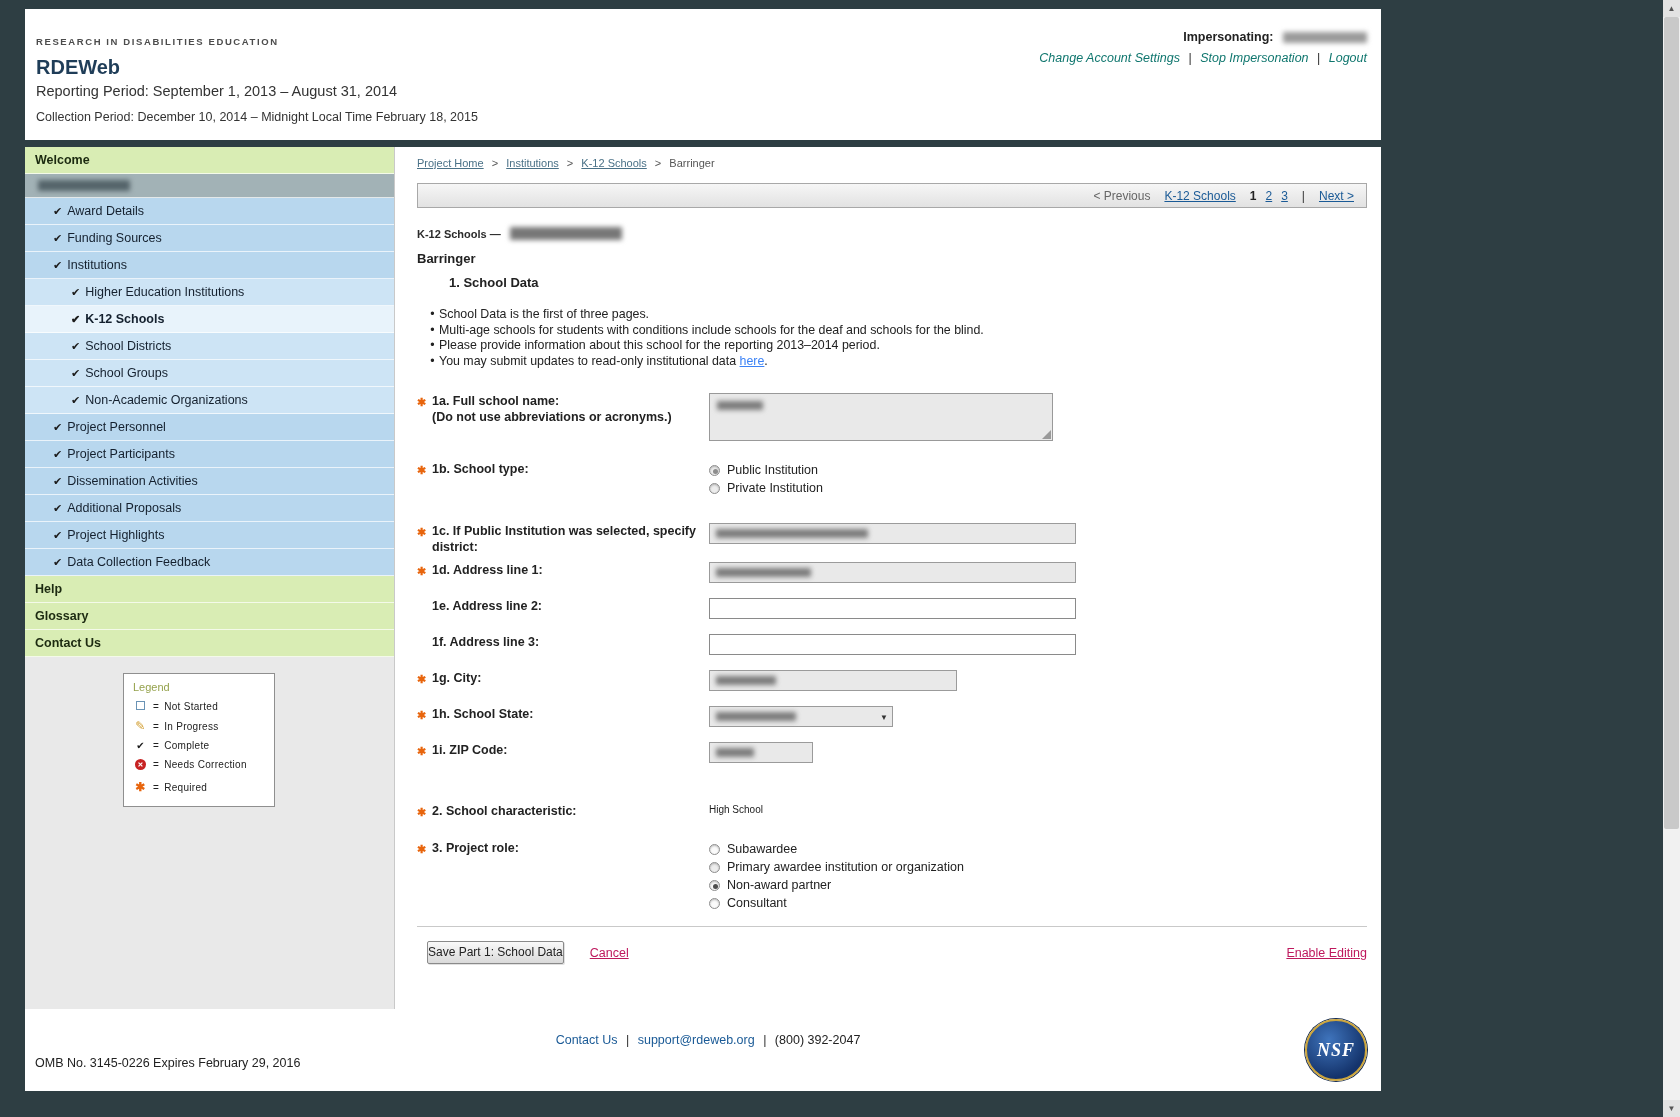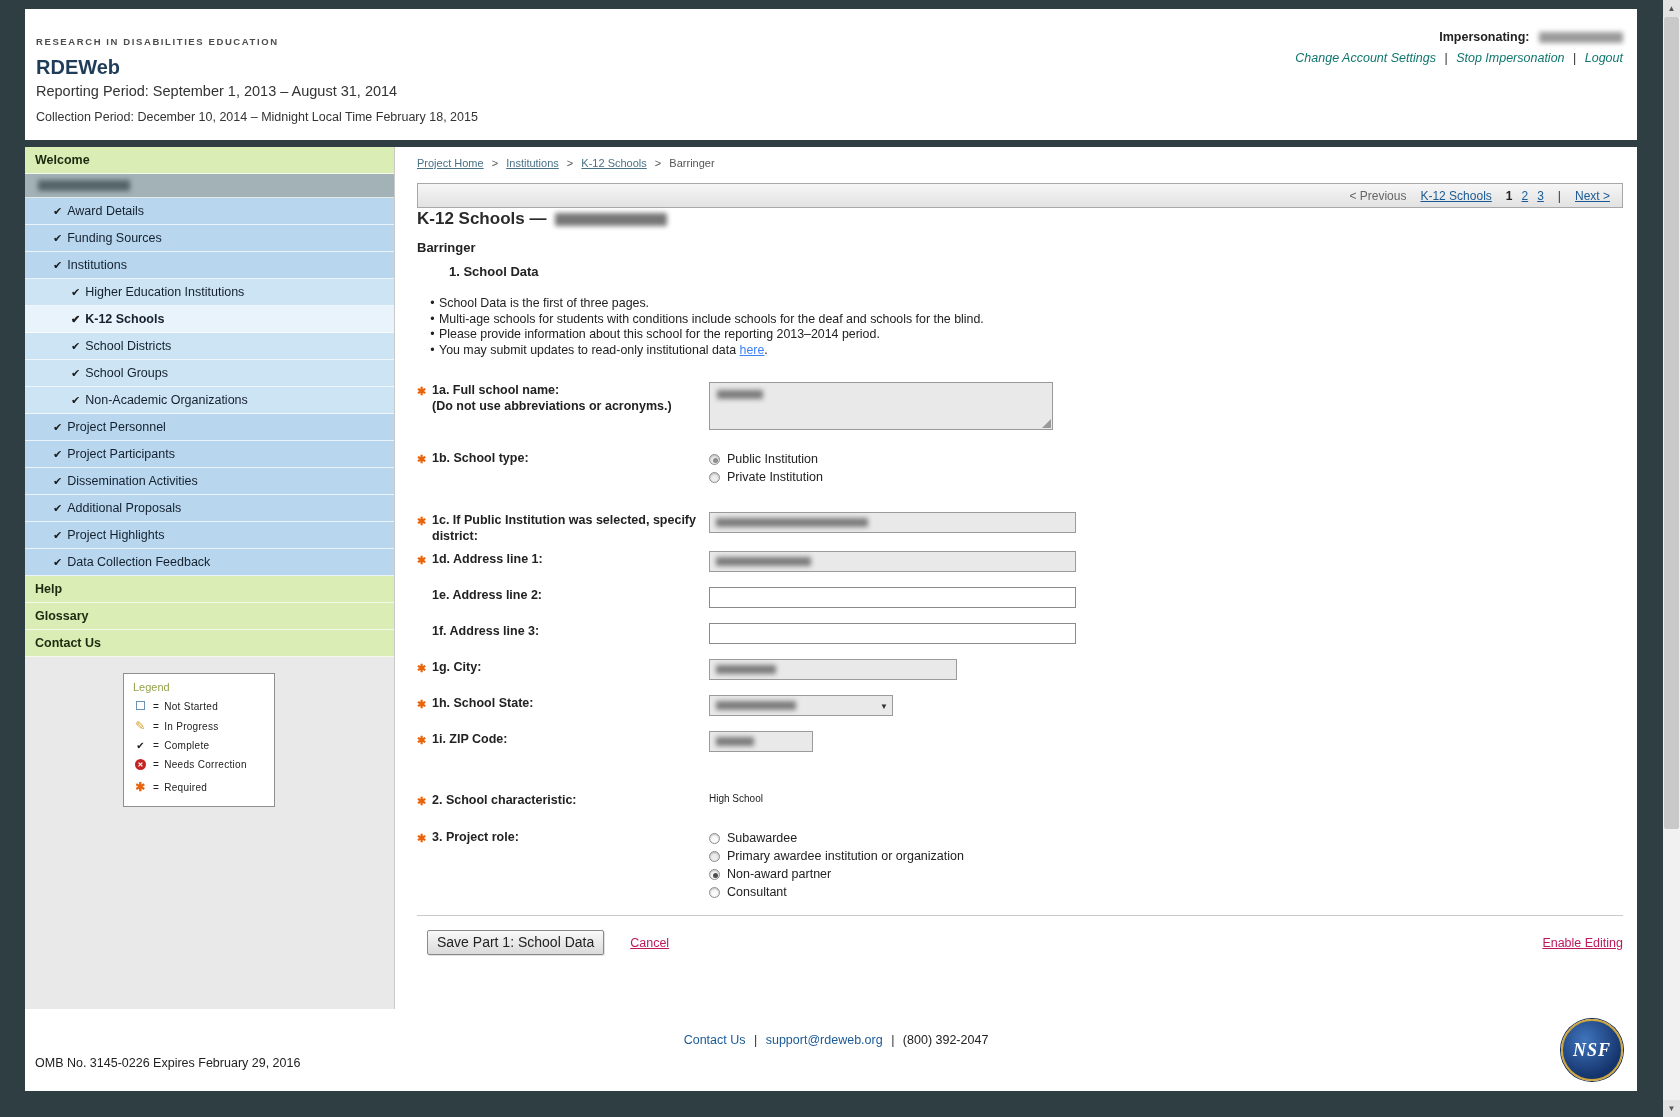--- a/index.html
+++ b/index.html
@@ -13,21 +13,21 @@
   .viewport { position:relative; width:1680px; height:1117px; overflow:hidden; background:#2e3e43; }
 
   
   .scrollbar { position:absolute; top:0; right:0; width:17px; height:100%; background:#f1f1f1; z-index:9; }
   .sb-btn { position:absolute; left:0; width:17px; height:17px; background:#e3e3e3; color:#555;
             font-size:8px; line-height:17px; text-align:center; }
   .sb-up { top:0; } .sb-down { bottom:0; }
   .sb-thumb { position:absolute; top:17px; left:1px; width:15px; height:812px; background:#c9c9c9; border-radius:2px; }
 
   
-  .page { position:absolute; left:25px; top:9px; width:1612px; }
+  .page { position:absolute; left:25px; top:9px; width:1356px; }
   .header-box { background:#fff; height:131px; position:relative; }
   .content-box { background:#fff; margin-top:7px; }
 
   
   .header-left { position:absolute; left:11px; top:27px; }
   .org-line { font-size:9.5px; font-weight:bold; letter-spacing:1.6px; color:#4c4c4c; }
   .app-title { font-size:20px; font-weight:bold; color:#1f3d58; margin-top:9px; }
   .reporting { font-size:14.5px; color:#333; margin-top:4px; }
   .collection { font-size:12.5px; color:#333; margin-top:11px; }
   .header-right { position:absolute; right:14px; top:21px; text-align:right; }
@@ -80,21 +80,21 @@
   .bc-current { color:#555; }
   .pagebar { margin-top:14px; height:25px; background:linear-gradient(#f6f6f6,#e2e2e2); border:1px solid #a8a8a8;
              display:flex; justify-content:flex-end; align-items:center; padding-right:12px; font-size:12px;
              color:#333; gap:14px; }
   .pagebar .muted { color:#666; }
   .pagebar a { color:#1a5a96; text-decoration:underline; cursor:pointer; }
   .page-group { display:flex; gap:9px; align-items:center; }
   .page-current { font-weight:bold; color:#222; }
 
   
-  .title { margin-top:1px; font-size:17px; font-weight:bold; color:#2b2b2b; display:flex; align-items:center; gap:9px; }
+  .title { margin-top:19px; font-size:11px; font-weight:bold; color:#2b2b2b; display:flex; align-items:center; gap:9px; }
   .school-name { margin-top:11px; font-weight:bold; font-size:13px; }
   .section-title { margin-top:9px; margin-left:32px; font-weight:bold; font-size:13px; }
   .notes { margin-top:17px; margin-left:9px; font-size:12.4px; line-height:15.5px; }
   .note { display:flex; }
   .bullet { width:13px; flex-shrink:0; text-align:center; }
   .notes a { color:#3b82f6; text-decoration:underline; cursor:pointer; }
 
   .form { margin-top:24px; }
   .frow { display:flex; }
   .mb15 { margin-bottom:15px; }
@@ -122,21 +122,21 @@
            box-shadow:inset 0 1px 2px rgba(0,0,0,.25); }
   .radio.checked::after { content:""; position:absolute; left:3px; top:3px; width:5px; height:5px;
                           border-radius:50%; background:#4f4f4f; }
   .radio.dim { background:#ededed; }
   .radio.dim.checked::after { background:#8d8d8d; }
   .static-val { font-size:10px; padding-top:1px; }
 
   .sep-line { border:none; border-top:1px solid #c9c9c9; margin:14px 0 0 0; }
   .actions { display:flex; justify-content:space-between; align-items:center; margin-top:14px; padding-left:10px; }
   .left-actions { display:flex; align-items:center; gap:26px; }
-  .btn { font-family:"Liberation Sans", sans-serif; font-size:14px; padding:3px 9px 4px;
+  .btn { font-family:"Liberation Sans", sans-serif; font-size:12px; padding:3px 0 4px;
          background:linear-gradient(#f9f9f9,#dadada); border:1px solid #8a8a8a; border-radius:2px;
          color:#222; cursor:pointer; box-shadow:1px 1px 0 rgba(0,0,0,.12); }
   .link { color:#be185d; text-decoration:underline; cursor:pointer; font-size:12.5px; }
 
   
   .footer { position:relative; padding:24px 0 18px 10px; min-height:82px; }
   .f-line1 { font-size:12.5px; color:#222;text-align:center; }
   .f-line1 a { color:#1a5a96; text-decoration:none; cursor:pointer; }
   .f-line2 { font-size:12.5px; margin-top:9px; color:#222; }
   .nsf { position:absolute; right:14px; top:10px; width:62px; height:62px; border-radius:50%;

